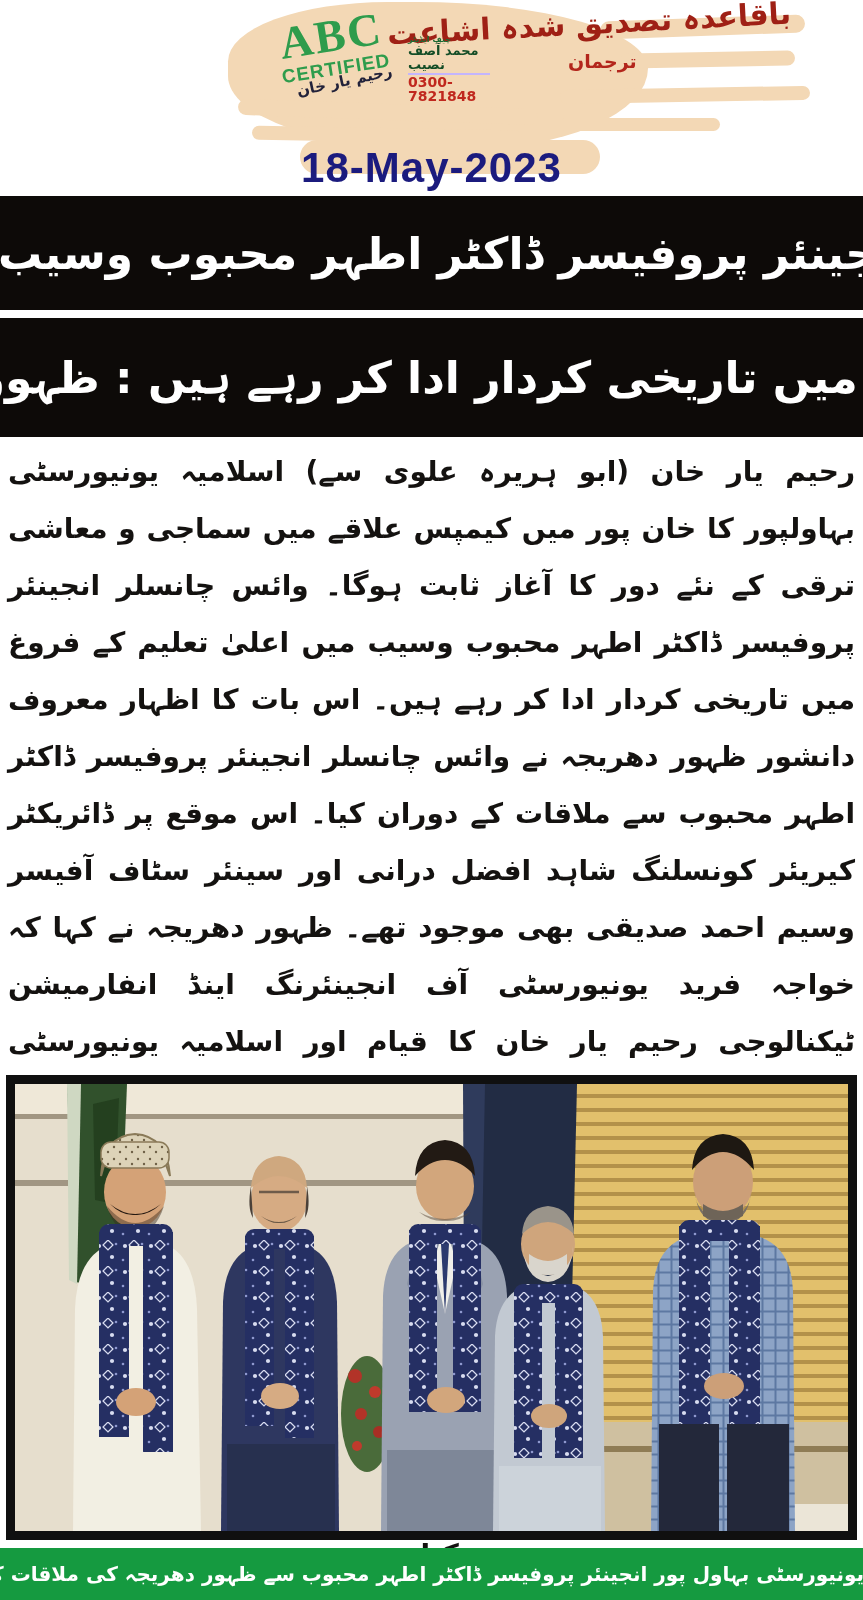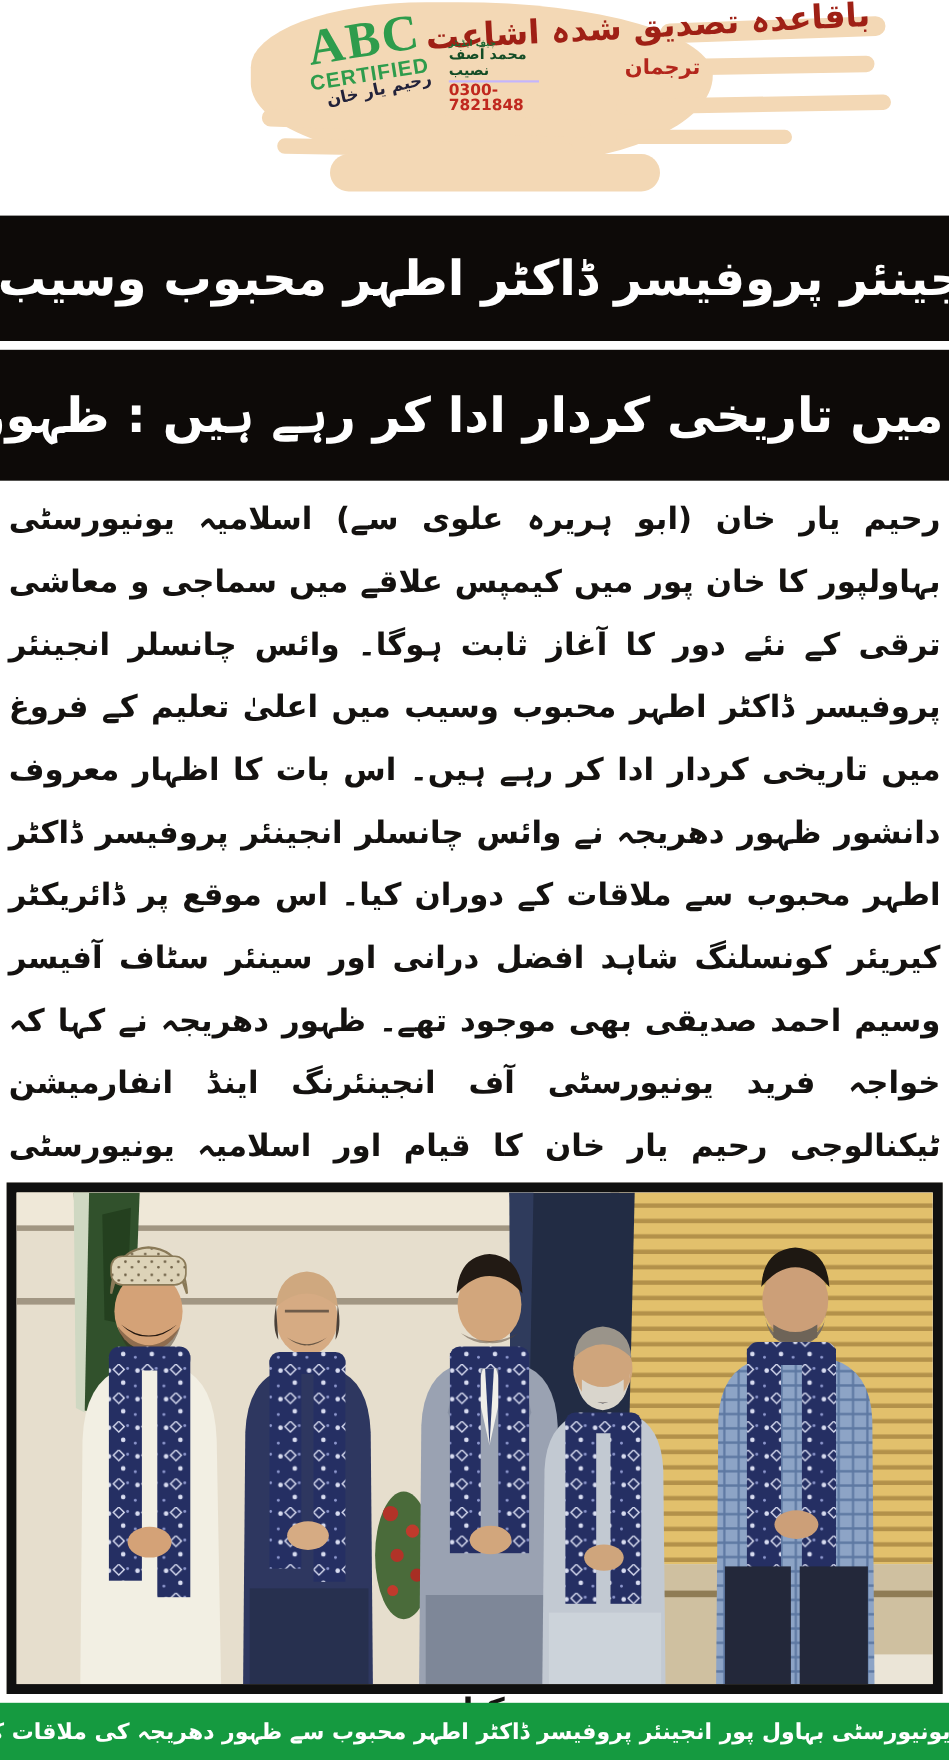--- a/index.html
+++ b/index.html
@@ -80,20 +80,21 @@
 
     <div class="daily-label">ترجمان</div>
 
     <div class="seal">
       <div class="seal-title">چیف ایڈیٹر</div>
       <div><span class="seal-name">محمد آصف نصیب</span></div>
       <div class="seal-phone">0300-7821848</div>
     </div>
 
     <div class="city">رحیم یار خان</div>
+    <div class="issue-date">18-May-2023</div>
   </header>
 
   <section class="headline-bar bar1">
     <span>وائس چانسلر انجینئر پروفیسر ڈاکٹر اطہر محبوب وسیب میں اعلیٰ تعلیم</span>
   </section>
   <section class="headline-bar bar2">
     <span>کے فروغ میں تاریخی کردار ادا کر رہے ہیں : ظہور دھریجہ</span>
   </section>
 
   <article class="body-text">رحیم یار خان (ابو ہریرہ علوی سے) اسلامیہ یونیورسٹی بہاولپور کا خان پور میں کیمپس علاقے میں سماجی و معاشی ترقی کے نئے دور کا آغاز ثابت ہوگا۔ وائس چانسلر انجینئر پروفیسر ڈاکٹر اطہر محبوب وسیب میں اعلیٰ تعلیم کے فروغ میں تاریخی کردار ادا کر رہے ہیں۔ اس بات کا اظہار معروف دانشور ظہور دھریجہ نے وائس چانسلر انجینئر پروفیسر ڈاکٹر اطہر محبوب سے ملاقات کے دوران کیا۔ اس موقع پر ڈائریکٹر کیریئر کونسلنگ شاہد افضل درانی اور سینئر سٹاف آفیسر وسیم احمد صدیقی بھی موجود تھے۔ ظہور دھریجہ نے کہا کہ خواجہ فرید یونیورسٹی آف انجینئرنگ اینڈ انفارمیشن ٹیکنالوجی رحیم یار خان کا قیام اور اسلامیہ یونیورسٹی بہاول پور کی شاندار ترقی و توسیع کا سہرا ڈاکٹر اطہر محبوب کے سر ہے۔ خان پور میں کیڈٹ کالج کی عمارت اسلامیہ یونیورسٹی بہاولپور کے کیمپس کے لیئے نہایت موزوں ہے۔ یہ کیمپس بعد میں ایک با قاعدہ یونیورسٹی بن سکتا ہے۔ وائس چانسلر نے کہا ہے کہ خان پور میں ہیلتھ سائنسز، نرسنگ، زراعت اور انفارمیشن ٹیکنالوجی جیسے جدید مضامین پڑھائے جائیں گے۔ وائس چانسلر انجینئر پروفیسر ڈاکٹر اطہر محبوب نے ظہور دھریجہ کی جامعہ آمد پر خصوصی شکریہ ادا کیا۔</article>

